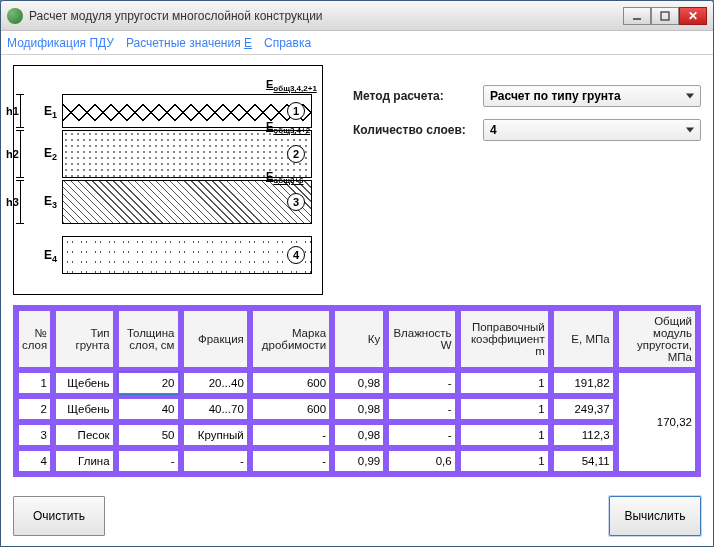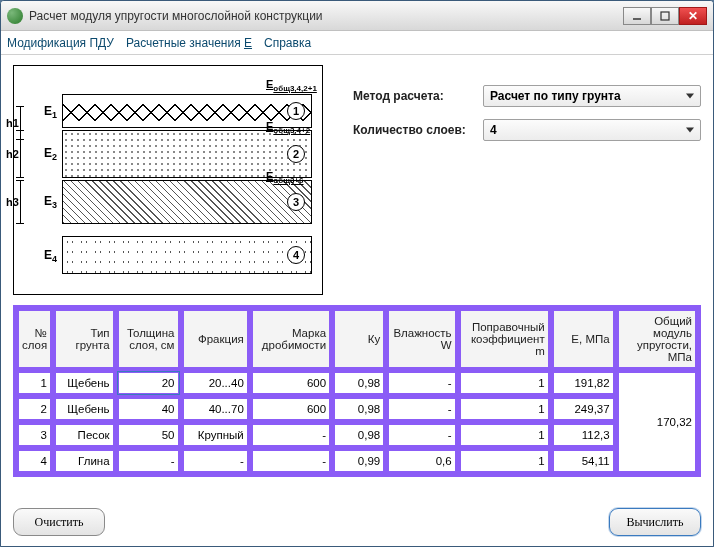--- a/index.html
+++ b/index.html
@@ -64,21 +64,21 @@
   .menubar {
     height: 24px;
     background: #fff;
     border-bottom: 1px solid #d0d0d0;
     display: flex;
     align-items: center;
     padding: 0 6px;
     gap: 12px;
     font-size: 12px;
   }
-  .menubar span { color: #0c4a6e; cursor: default; }
+  .menubar span { color: #3b82f6; cursor: default; }
   .menubar span u { text-decoration: underline; }
   .content {
     flex: 1;
     padding: 10px 12px 10px 12px;
     display: flex;
     flex-direction: column;
   }
   .upper {
     display: flex;
     gap: 30px;
@@ -232,30 +232,29 @@
   }
 
   .footer {
     margin-top: auto;
     padding-top: 12px;
     display: flex;
     justify-content: space-between;
   }
   .btn {
     min-width: 92px;
-    height: 28px;
+    height: 40px;
     border: 1px solid #8a8a8a;
-    border-radius: 9px;
+    border-radius: 1px;
     background: linear-gradient(to bottom, #fafafa, #e4e4e4);
     font-size: 12px;
     display: flex;
     align-items: center;
     justify-content: center;
     cursor: pointer;
-    font-family: Liberation Serif, serif;
   }
   .btn.primary {
     border-color: #3a7abf;
     box-shadow: 0 0 0 1px rgba(58,122,191,0.3);
   }
   .pat2 { background:
     radial-gradient(#888 1px, transparent 1px) 0 0/6px 6px,
     #fff;
   }
   .pat3 { background:
@@ -299,21 +298,21 @@
     <span>Модификация ПДУ</span>
     <span>Расчетные значения <u>Е</u></span>
     <span>Справка</span>
   </div>
 
   <div class="content">
 
     <div class="upper">
       <div class="diagram-box">
 
-        <div class="dim-v" style="top:40px;height:34px;align-items:flex-end;">
+        <div class="dim-v" style="top:28px;height:34px;align-items:flex-end;">
           <div class="line"></div>
             <div class="lbl">h1</div>
         </div>
         <div class="dim-v" style="top:64px;height:48px;">
           <div class="line"></div>
             <div class="lbl">h2</div>
         </div>
         <div class="dim-v" style="top:114px;height:44px;">
           <div class="line"></div>
             <div class="lbl">h3</div>

